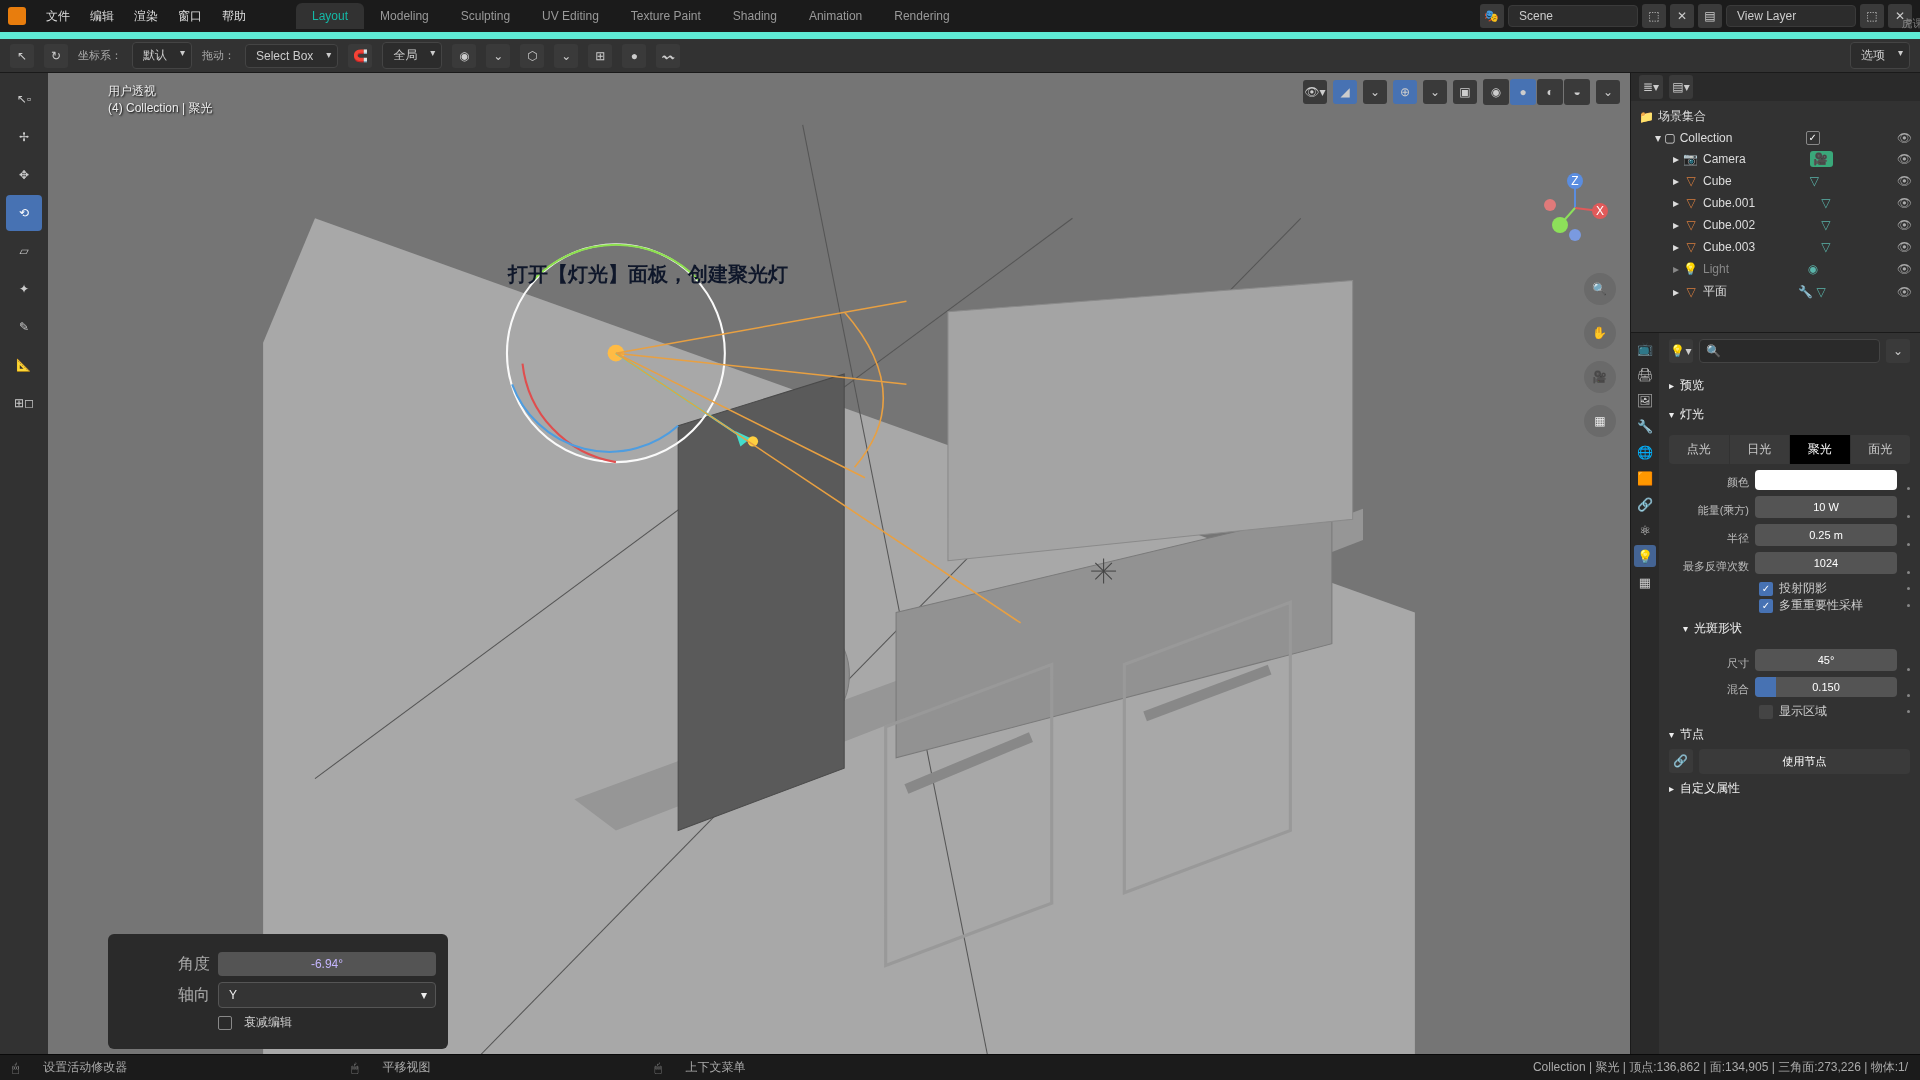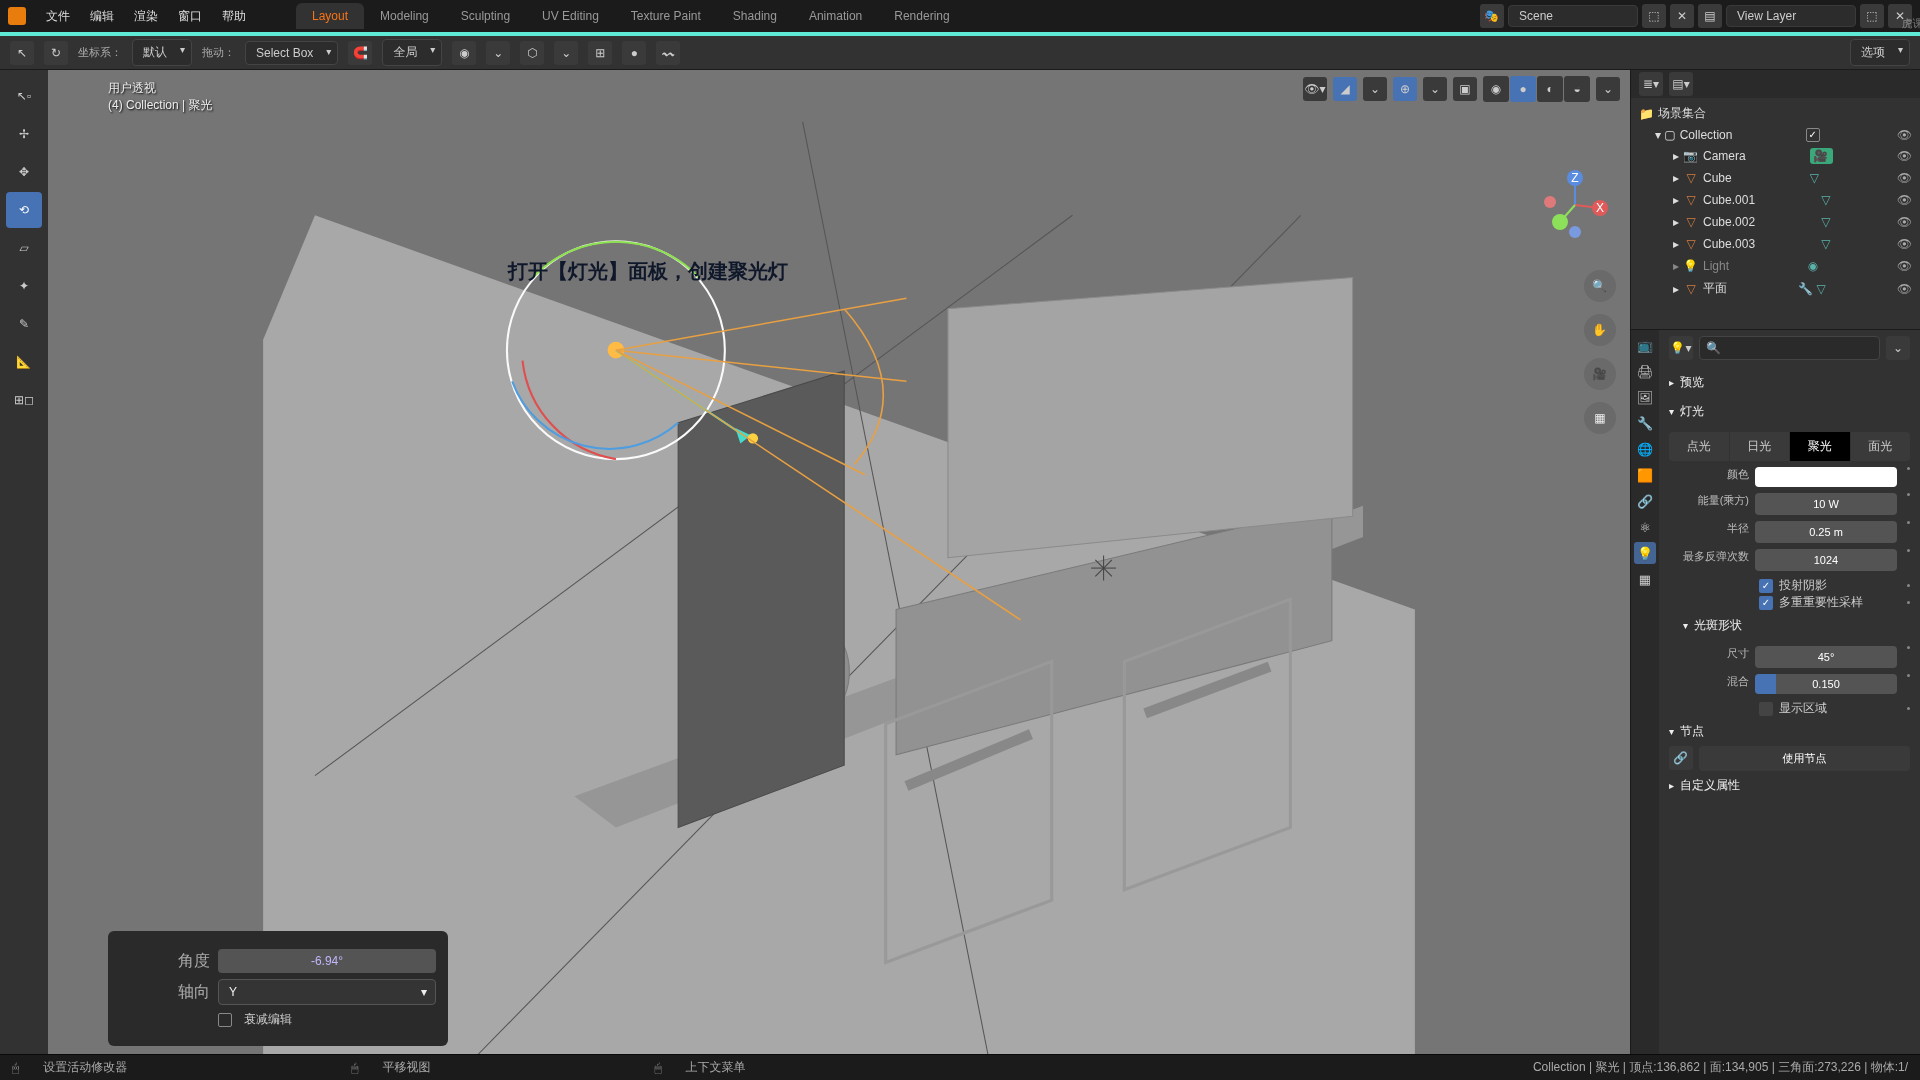--- a/index.html
+++ b/index.html
@@ -1,22 +1,22 @@
 <!DOCTYPE html>
 <html><head>
 <meta charset="utf-8">
 <style>
 *{margin:0;padding:0;box-sizing:border-box;font-family:sans-serif;font-size:12px;user-select:none}
 body{background:#1b1b1b;color:#ccc;width:1920px;height:1080px;overflow:hidden;position:relative}
-.top-menu{height:28px;background:#1b1b1b;display:flex;align-items:center;padding:16px 8px;border-bottom:4px solid #5eead4}
+.top-menu{height:28px;background:#1b1b1b;display:flex;align-items:center;padding:16px 8px;border-bottom:7px solid #5eead4}
 .logo{width:18px;height:18px;background:#e87d0d;border-radius:3px;margin-right:10px}
 .menu-item{padding:4px 10px;color:#ddd;cursor:pointer}
 .tabs{display:flex;margin-left:40px;flex:1}
 .tab{padding:6px 16px;color:#999;cursor:pointer;border-radius:6px 6px 0 0}
-.tab.active{background:#323232;color:#f97316}
+.tab.active{background:#323232;color:#14b8a6}
 .scene-row{display:flex;align-items:center;gap:4px;margin-left:auto}
 .scene-input{background:#2c2c2c;border:1px solid #3a3a3a;color:#ccc;padding:3px 10px;border-radius:4px;width:130px}
 .icon-btn{width:24px;height:24px;background:#3a3a3a;border-radius:3px;display:flex;align-items:center;justify-content:center;color:#ccc;cursor:pointer}
 .secondary-bar{height:34px;background:#323232;display:flex;align-items:center;padding:0 10px;gap:10px;border-bottom:1px solid #1a1a1a}
 .dropdown{background:#2c2c2c;border:1px solid #444;border-radius:4px;padding:4px 24px 4px 10px;color:#ccc;position:relative;cursor:pointer}
 .dropdown:after{content:"▾";position:absolute;right:6px;font-size:10px}
 .label{color:#aaa;font-size:11px}
 .main{display:flex;height:calc(1080px - 62px - 26px)}
 .left-tools{width:48px;background:#323232;display:flex;flex-direction:column;padding:8px 0;gap:2px;align-items:center}
 .tool{width:36px;height:36px;border-radius:4px;display:flex;align-items:center;justify-content:center;cursor:pointer;color:#ccc}
@@ -53,21 +53,21 @@
 .prop-tab.active{background:#446494}
 .prop-body{flex:1;overflow-y:auto;padding:6px 10px}
 .section-header{display:flex;align-items:center;padding:6px 0;color:#eee;font-size:12px;cursor:pointer}
 .section-header:before{content:"▾";margin-right:6px;font-size:10px}
 .section-header.collapsed:before{content:"▸"}
 .light-types{display:flex;gap:1px;margin:6px 0}
 .light-type{flex:1;background:#3a3a3a;text-align:center;padding:6px 0;cursor:pointer}
 .light-type.active{background:#000000;color:#fff}
 .light-type:first-child{border-radius:4px 0 0 4px}
 .light-type:last-child{border-radius:0 4px 4px 0}
-.prop-row{display:flex;align-items:flex-start;margin:6px 0;gap:6px}
+.prop-row{display:flex;align-items:flex-end;margin:6px 0;gap:6px}
 .prop-label{width:80px;text-align:right;color:#bbb;font-size:11px}
 .prop-field{flex:1;background:#545454;border-radius:4px;padding:5px;text-align:center;color:#fff;font-size:11px}
 .prop-color{flex:1;height:20px;border-radius:4px}
 .prop-check{display:flex;align-items:center;gap:6px;padding-left:90px}
 .chk{width:14px;height:14px;background:#4772b3;border-radius:2px;display:flex;align-items:center;justify-content:center;font-size:10px;color:#fff}
 .chk.off{background:#444}
 .dot{width:3px;height:3px;background:#888;border-radius:50%;margin-left:4px}
 .status-bar{position:absolute;bottom:0;left:0;right:0;height:26px;background:#1b1b1b;display:flex;align-items:center;padding:0 12px;gap:24px;color:#aaa;font-size:11px;border-top:1px solid #0a0a0a}
 .status-right{margin-left:auto;display:flex;gap:6px}
 .watermark{position:absolute;top:10px;right:-16px;color:#fff;font-size:20px;opacity:0.4;z-index:100;transform:scale(0.9)}

